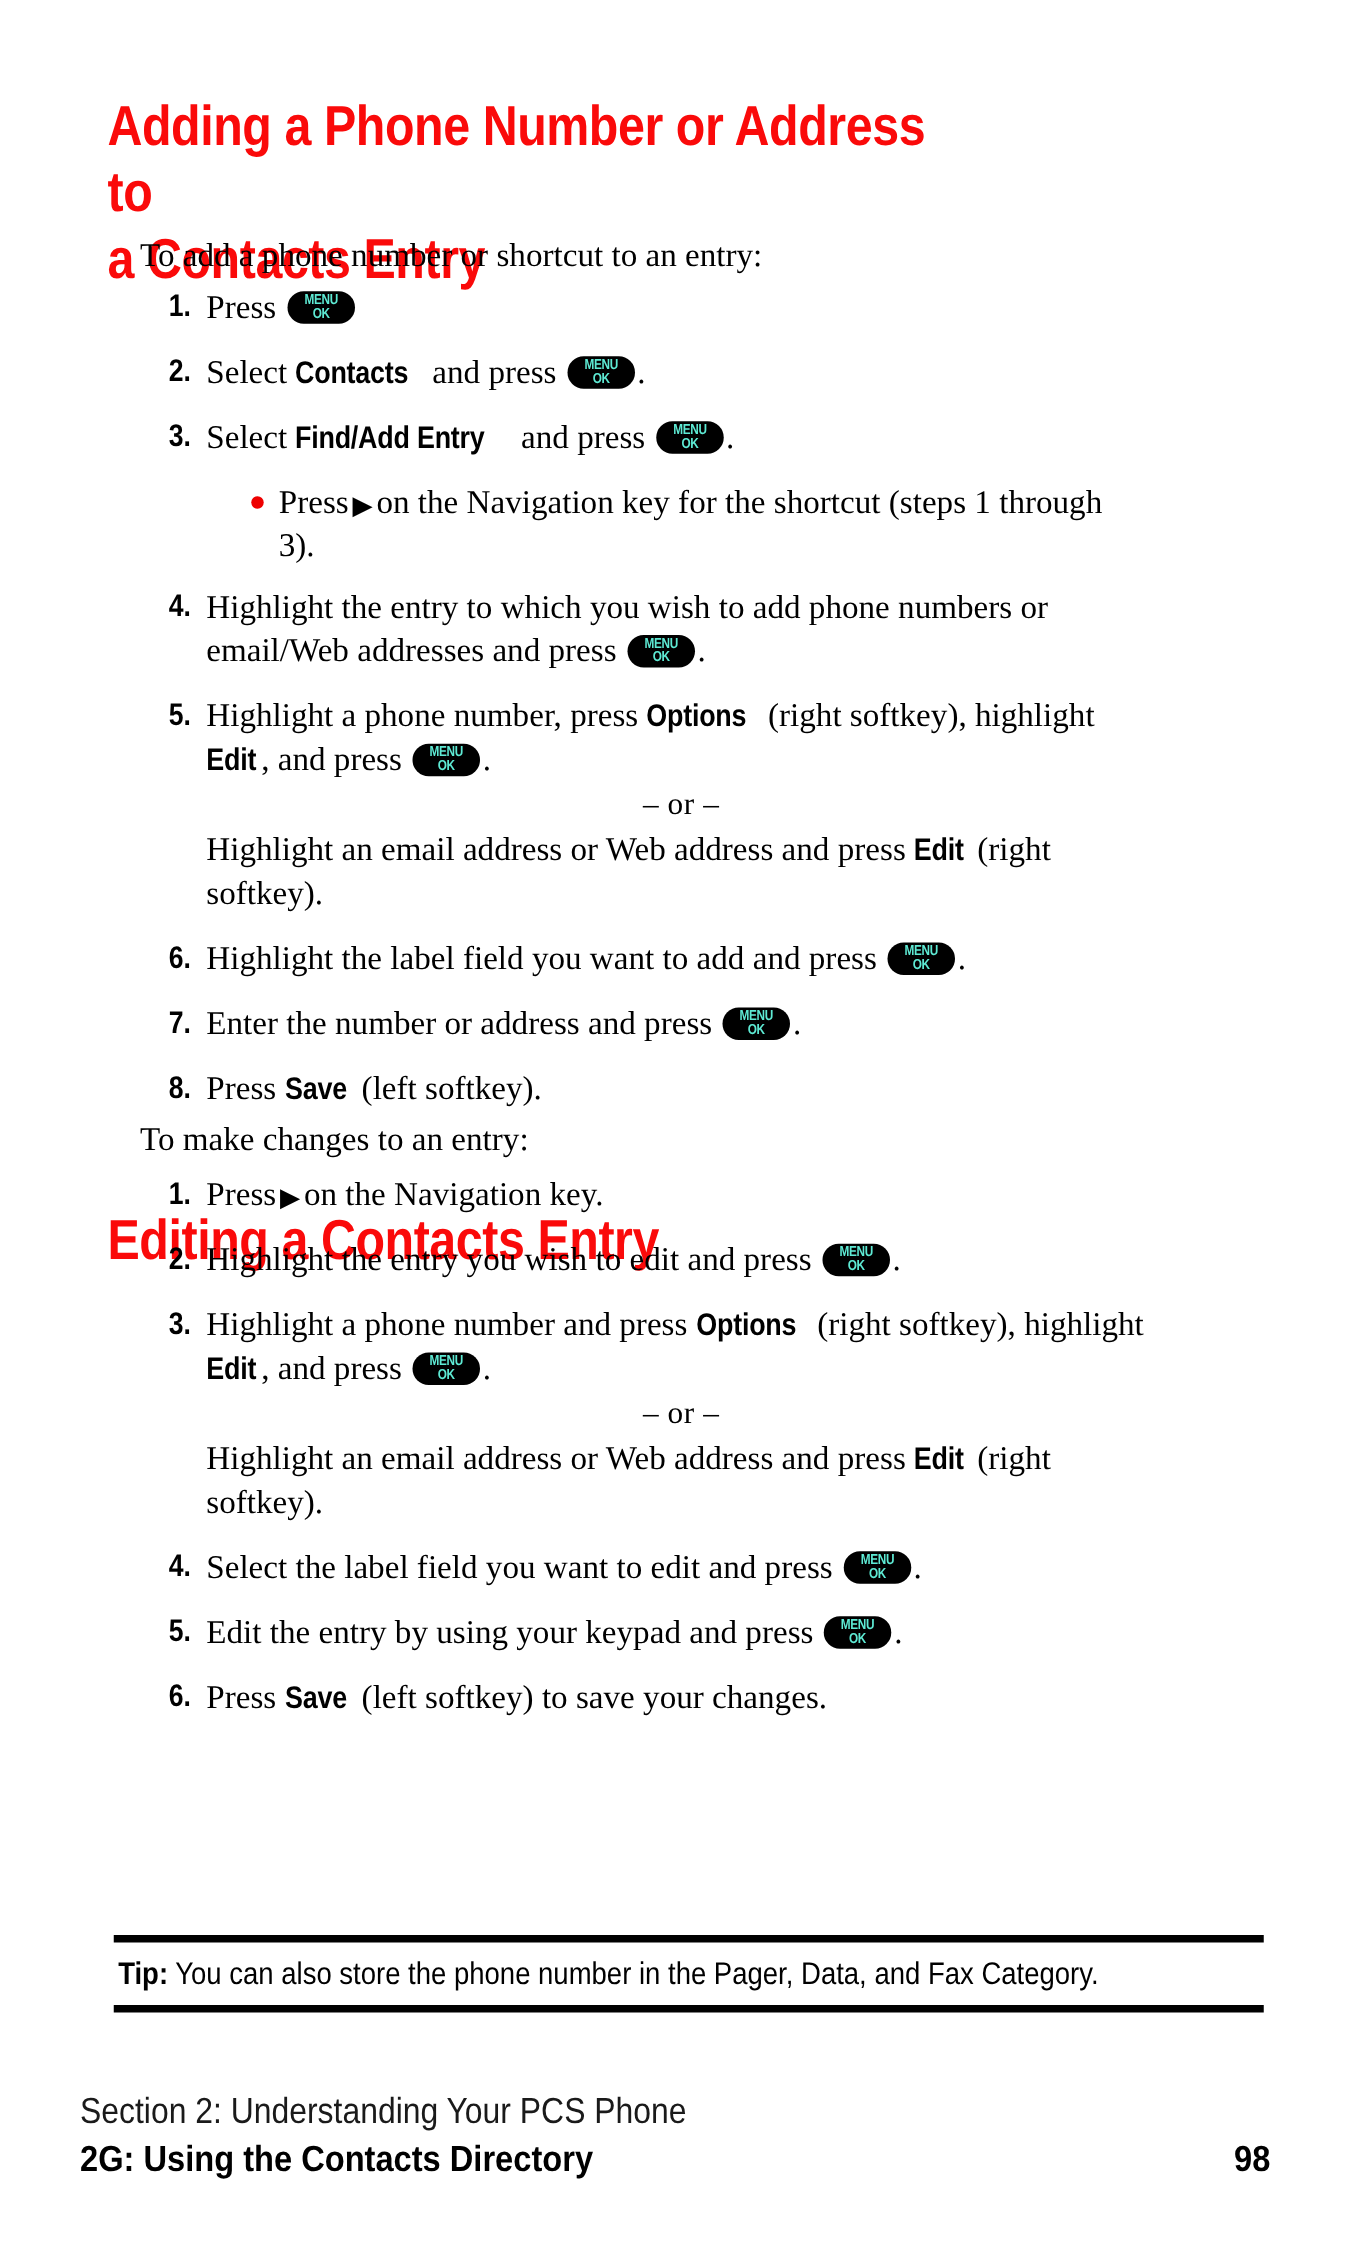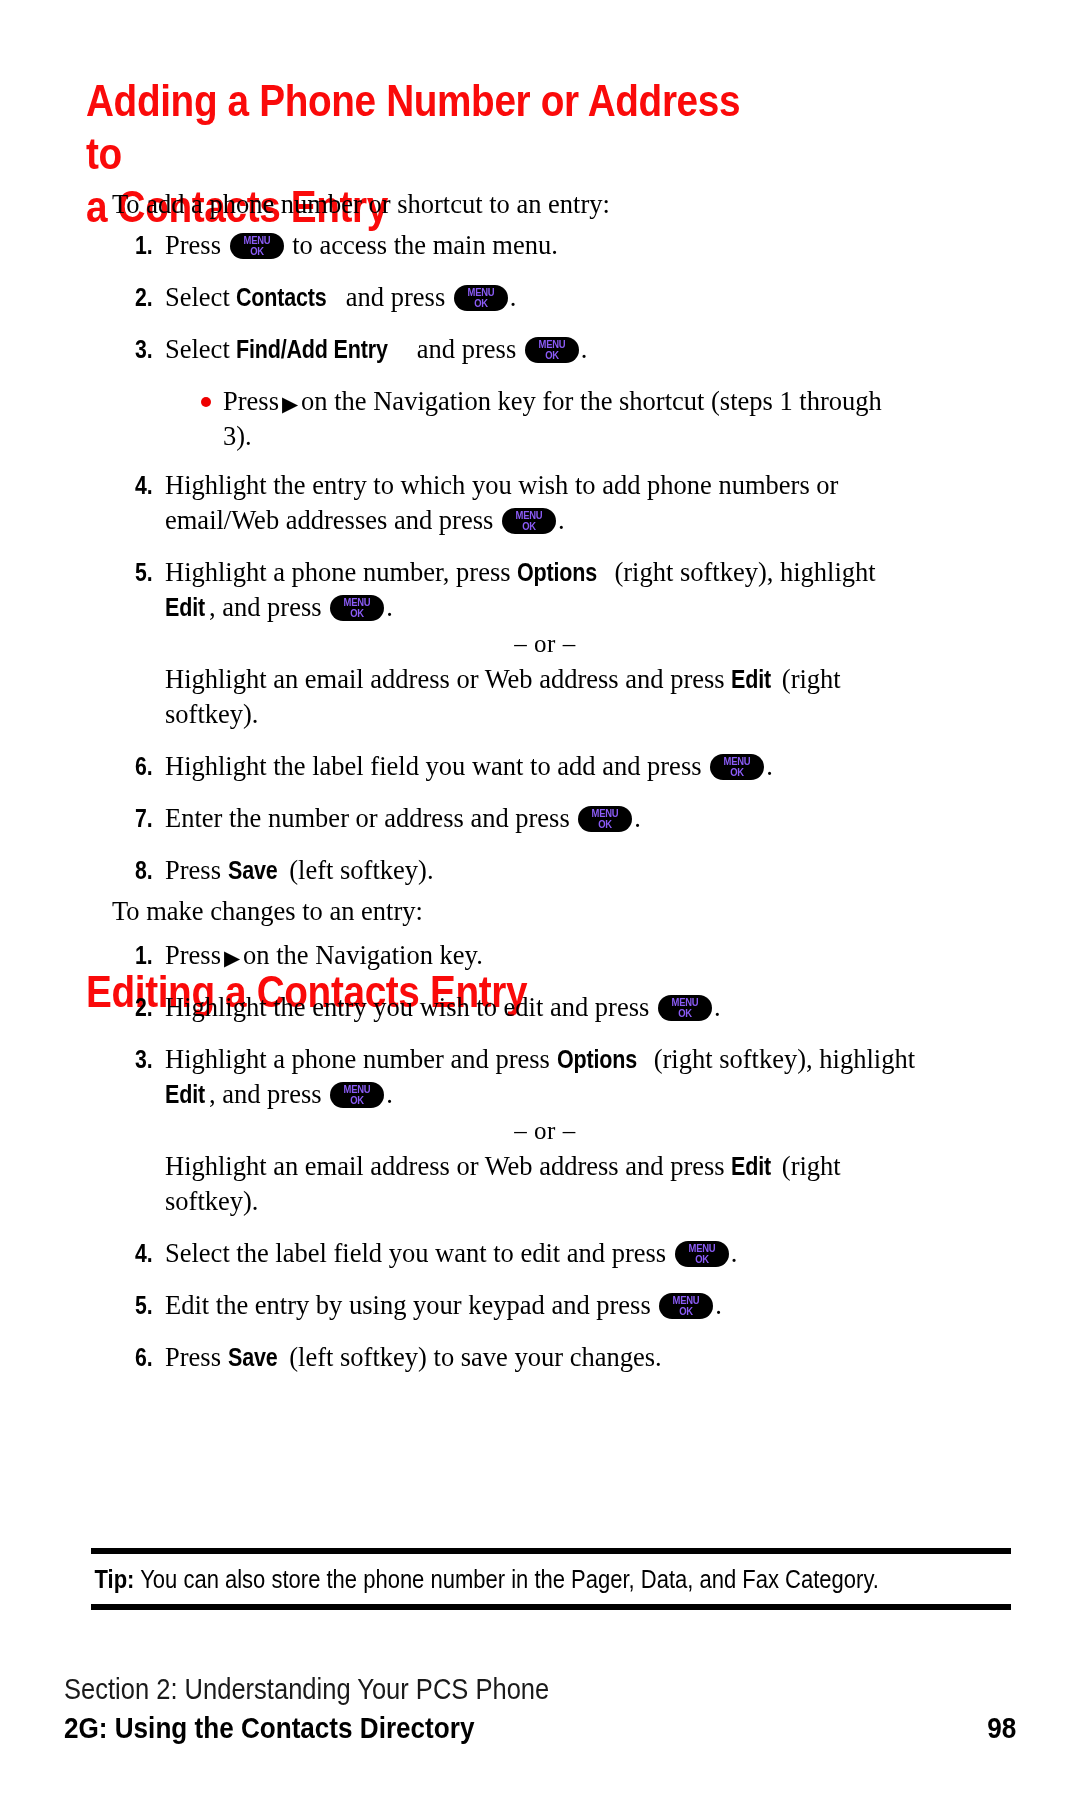--- a/index.html
+++ b/index.html
@@ -134,21 +134,21 @@
     vertical-align: -1px;
     font-size: 21px;
     line-height: 1;
     padding: 0 3px;
   }
 
   
   .menukey {
     display: inline-block;
     background: #000000;
-    color: #8b5cf6;
+    color: #5eead4;
     border-radius: 13px;
     width: 54px;
     height: 26px;
     vertical-align: -5px;
     position: relative;
     margin: 0 2px;
     font-family: "Liberation Sans Narrow", "Liberation Sans", sans-serif;
     overflow: hidden;
   }
   .menukey .mk-top,
@@ -241,21 +241,21 @@
 <div class="page">
 
   <h1 class="section-heading" id="heading-1">Adding a Phone Number or Address to
 a Contacts Entry</h1>
 
   <div class="intro" id="intro-1-holder" style="top:188px;">To add a phone number or shortcut to an entry:</div>
 
   <div class="steps" id="steps-1" style="top:228px;">
       <div class="step">
         <div class="step-num">1.</div>
-        <div class="step-body"><span>Press </span><span class="menukey"><span class="mk-top">MENU</span><span class="mk-bot">OK</span></span><span> to access the main menu.</span></div>
+        <div class="step-body"><span>Press </span><span class="menukey"><span class="mk-top">MENU</span><span class="mk-bot">OK</span></span></div>
       </div>
       <div class="step">
         <div class="step-num">2.</div>
         <div class="step-body"><span>Select </span><span class="b">Contacts</span><span> and press </span><span class="menukey"><span class="mk-top">MENU</span><span class="mk-bot">OK</span></span><span>.</span></div>
       </div>
       <div class="step">
         <div class="step-num">3.</div>
         <div class="step-body"><span>Select </span><span class="b">Find/Add Entry</span><span> and press </span><span class="menukey"><span class="mk-top">MENU</span><span class="mk-bot">OK</span></span><span>.</span></div>
       </div>
       <div class="subbullet">

